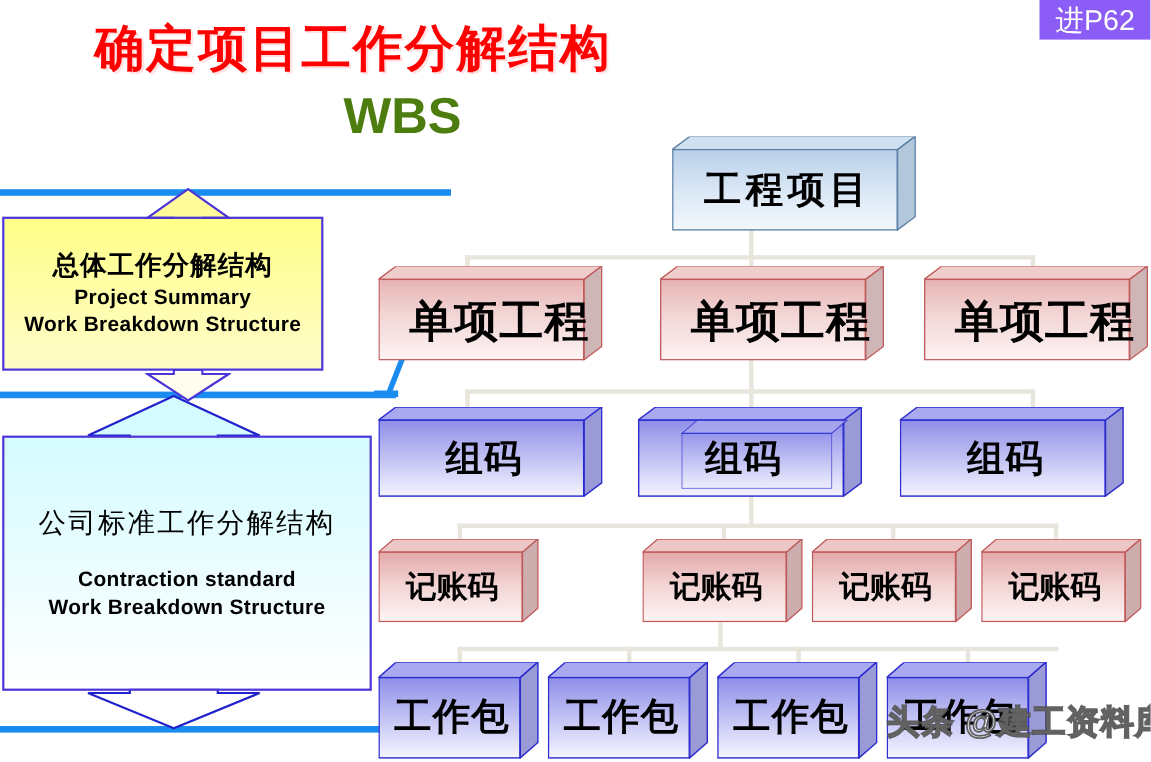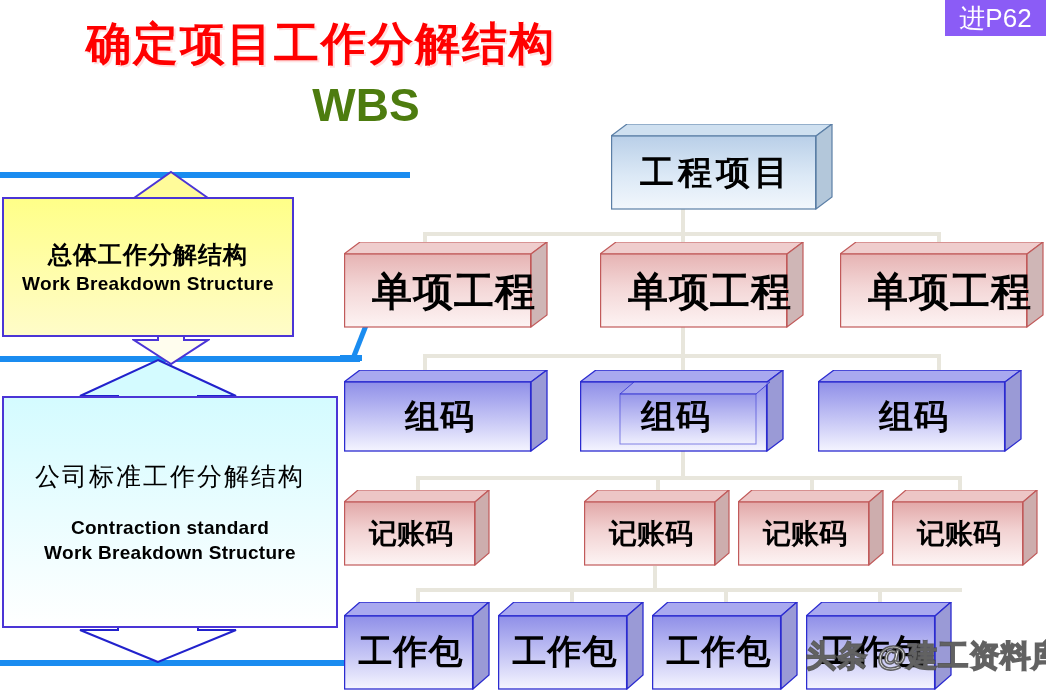--- a/index.html
+++ b/index.html
@@ -140,20 +140,21 @@
   </div>
 
   <div class="blockarrow" style="left:78px;top:626px;">
     <svg width="160" height="38" viewBox="0 0 160 38">
       <polygon points="80,36 2,4 40,4 40,0 120,0 120,4 158,4" fill="#ffffff" stroke="#2222cc" stroke-width="2"></polygon>
     </svg>
   </div>
 
   <div class="callout callout-yellow">
     <div class="cn-line">总体工作分解结构</div>
+    <div class="en-line">Project  Summary</div>
     <div class="en-line">Work Breakdown Structure</div>
   </div>
 
   <div class="callout callout-cyan">
     <div class="cn-line-lg">公司标准工作分解结构</div>
     <div class="gap"></div>
     <div class="en-line">Contraction  standard</div>
     <div class="en-line">Work Breakdown Structure</div>
   </div>
 

